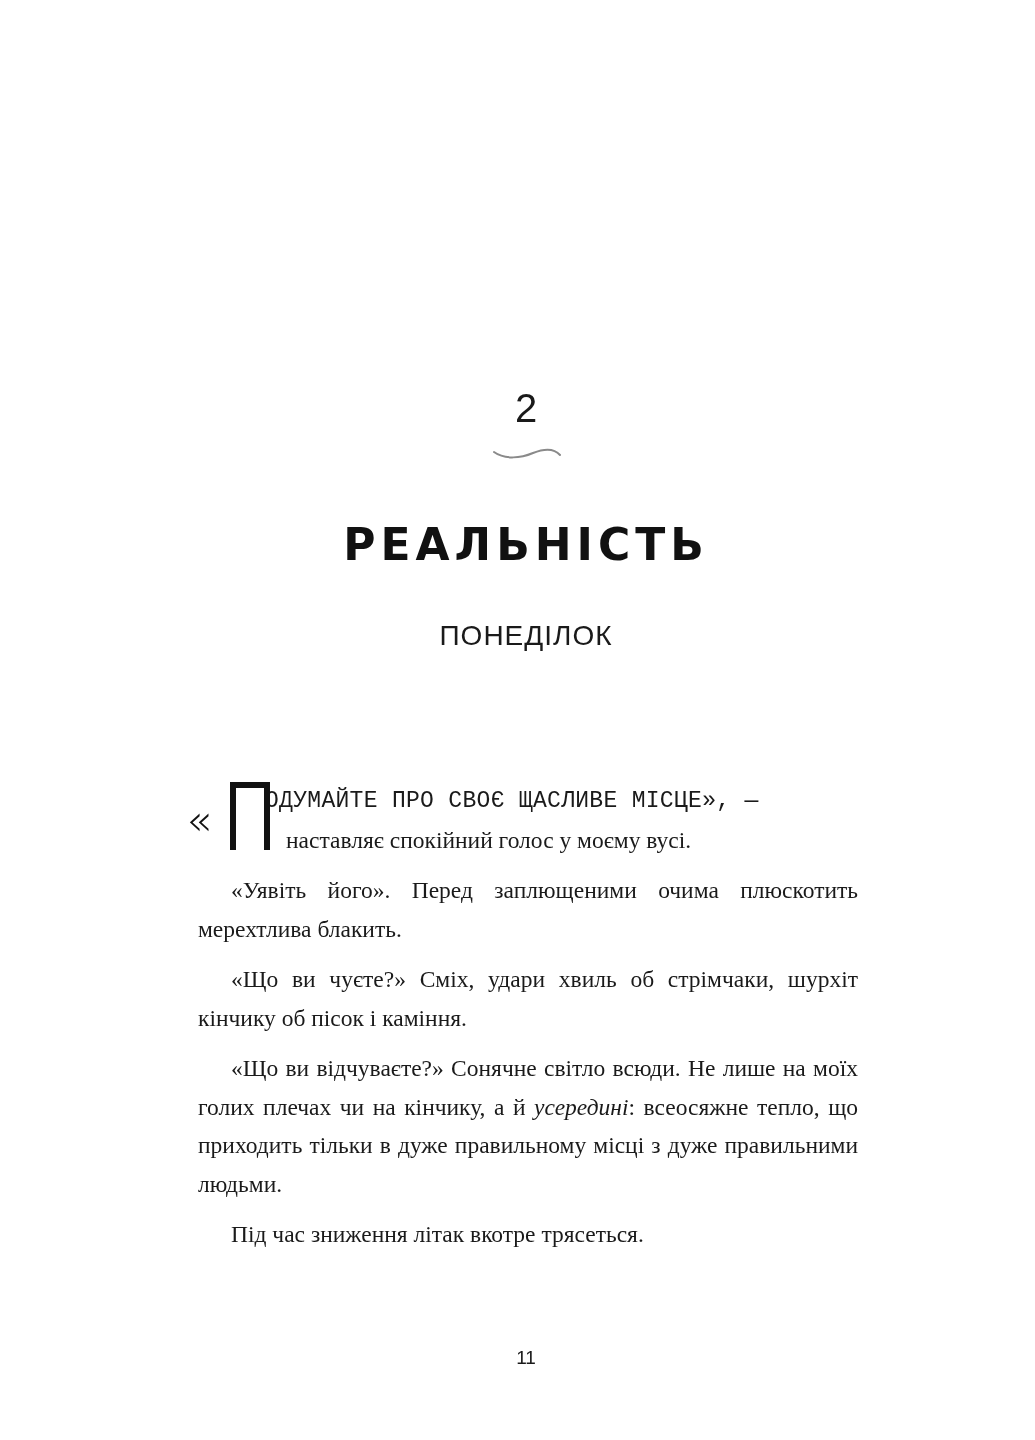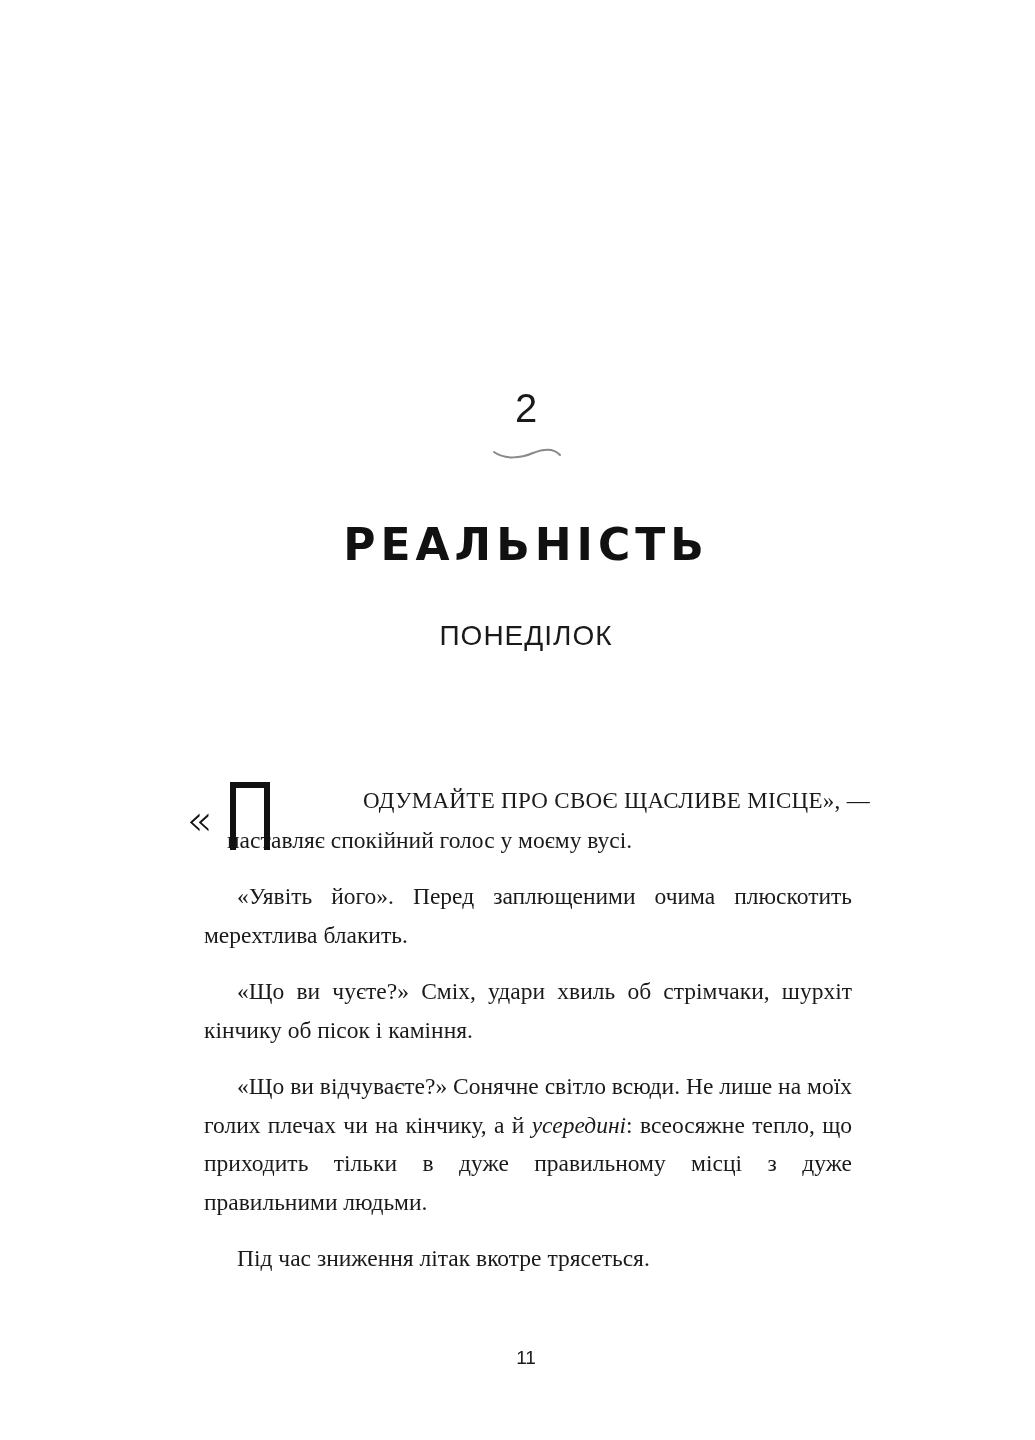--- a/index.html
+++ b/index.html
@@ -88,36 +88,35 @@
       left: 44px;
       top: 0;
       width: 40px;
       height: 68px;
       border: 6px solid #111;
       border-bottom: none;
       box-sizing: border-box;
     }
     .first-line {
       display: block;
-      margin-left: 48px;
-      font-family: Liberation Serif, serif;
+      margin-left: 79px;
+      font-family: Liberation Mono, monospace;
       font-size: 23px;
       letter-spacing: 0.3px;
       line-height: 38.5px;
       white-space: nowrap;
-      text-align: right;
     }
     .second-line {
       display: block;
-      margin-left: 41px;
+      margin-left: 100px;
       line-height: 38.5px;
     }
     .para {
       text-indent: 33px;
-      margin: 18px;
+      margin: 12px;
       text-align: justify;
     }
     .para em {
       font-style: italic;
     }
     .page-number {
       position: absolute;
       top: 1347px;
       left: 0;
       width: 1052px;

